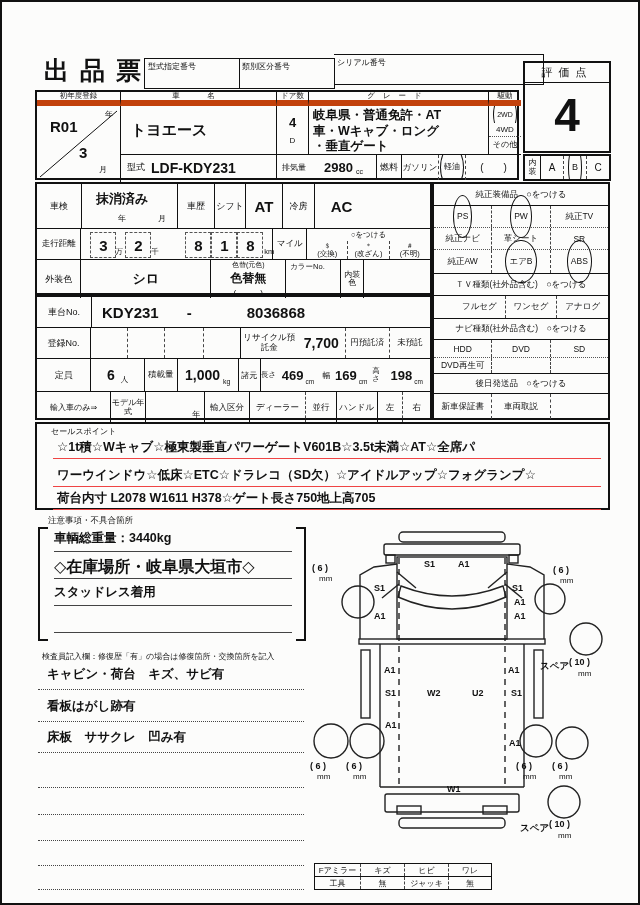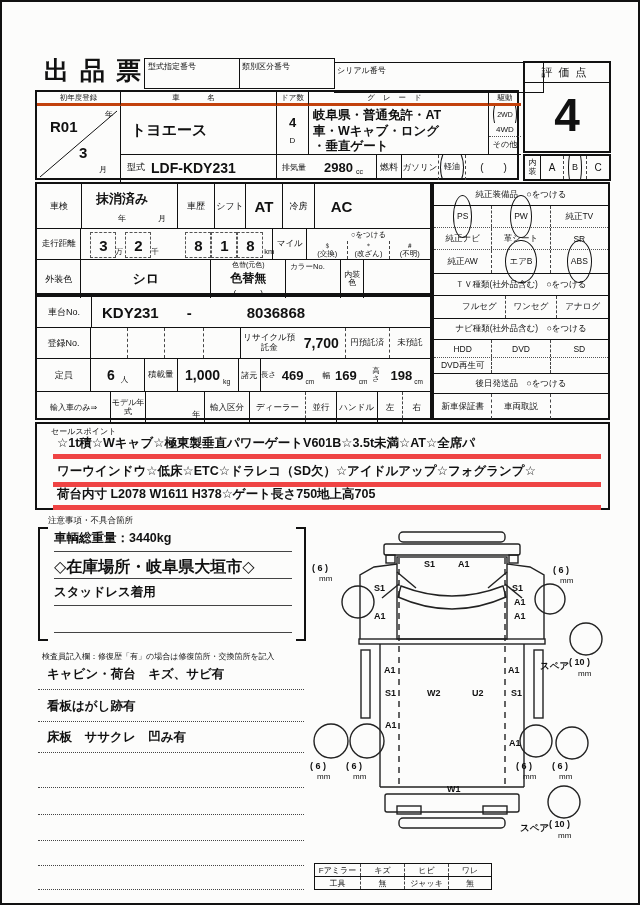--- a/index.html
+++ b/index.html
@@ -5,59 +5,59 @@
   html,body{margin:0;padding:0;background:#e8e8e8;}
   #page{position:relative;width:640px;height:905px;background:#fcfcfb;border:2px solid #111;
         box-sizing:border-box;font-family:"Liberation Sans","DejaVu Sans",sans-serif;color:#111;overflow:hidden;}
   .abs{position:absolute;box-sizing:border-box;}
   .cell{display:flex;align-items:center;justify-content:center;box-sizing:border-box;overflow:hidden;}
   .col{display:flex;flex-direction:column;align-items:center;justify-content:center;}
   .b2{border:2px solid #111;}
   .br{border-right:1px solid #111;}
   .brd{border-right:1px dashed #444;}
   .bt{border-top:1.5px solid #111;}
-  .bb{border-bottom:3px solid #c2410c;font-family:Liberation Serif, serif;}
+  .bb{border-bottom:6px solid #c2410c;font-family:Liberation Serif, serif;}
   .bbd{border-bottom:1px dotted #555;}
   .f7{font-size:7px;}.f75{font-size:7.5px;}.f8{font-size:8px;}.f85{font-size:8.5px;}
   .f9{font-size:9px;}.f10{font-size:10px;}
   .v12{font-size:12px;font-weight:bold;}.v13{font-size:13px;font-weight:bold;}
   .v14{font-size:14px;font-weight:bold;}.v15{font-size:15px;font-weight:bold;}
   .pre{white-space:pre-line;}
   .circ{display:inline-block;border:1.5px solid #111;border-radius:50%;padding:15px 3px;line-height:1.35;text-align:right;}
   .hbox{border:1.5px solid #111;}
   .hlbl{display:block;font-size:8px;padding:2px 3px;}
   .dbox{position:absolute;width:24px;height:24px;top:3px;border:1px dashed #555;
         display:flex;align-items:center;justify-content:center;font-size:15px;font-weight:bold;}
   .stack{word-break:break-all;line-height:1.05;text-align:center;}
   .dlabel{position:absolute;font-size:9px;font-weight:bold;line-height:1;white-space:nowrap;}
   .tr{font-size:9px;font-weight:bold;}
   .trm{font-size:8px;font-weight:normal;}
   .sp{font-size:9.5px;font-weight:bold;}
   .ruled{border-bottom:1px solid #444;}
-  .sline{position:absolute;left:16px;width:548px;border-bottom:5px solid #ef4444;
+  .sline{position:absolute;left:16px;width:548px;border-bottom:1px solid #ef4444;
          font-size:12.5px;font-weight:bold;display:flex;align-items:flex-end;padding:0 0 2px 4px;box-sizing:border-box;}
   .dotrule{position:absolute;left:36px;width:266px;border-top:1.5px dotted #444;height:0;}
   .eqrow{display:flex;width:100%;box-sizing:border-box;}
   .eqcell{flex:1;display:flex;align-items:center;justify-content:center;font-size:8.5px;box-sizing:border-box;}
   svg{display:block;}
 </style>
 </head>
 <body>
 
 <div id="page">
 
   <div class="abs" style="left:42px;top:52px;font-size:25px;font-weight:bold;letter-spacing:2px;">出 品 票</div>
 
   <div class="abs hbox" style="left:142px;top:56px;width:96px;height:31px;">
     <span class="hlbl">型式指定番号</span>
     </div>
   <div class="abs hbox" style="left:237px;top:56px;width:96px;height:31px;border-left:none;">
     <span class="hlbl">類別区分番号</span>
     </div>
-  <div class="abs hbox" style="left:332px;top:60px;width:210px;height:31px;border-left:none;">
+  <div class="abs hbox" style="left:332px;top:52px;width:210px;height:31px;border-left:none;">
     <span class="hlbl">シリアル番号</span>
     </div>
 
   <div class="abs" style="left:521px;top:59px;width:88px;height:92px;border:2.5px solid #111;">
     <div class="cell" style="height:20px;border-bottom:1.5px solid #111;font-size:11px;letter-spacing:6px;">評価点</div>
     <div class="cell" style="height:64px;font-size:46px;font-weight:bold;">4</div>
   </div>
 
   <div class="abs b2" style="left:521px;top:152px;width:88px;height:27px;display:flex;">
     <div class="cell br stack" style="width:16px;font-size:8px;">内装</div>

